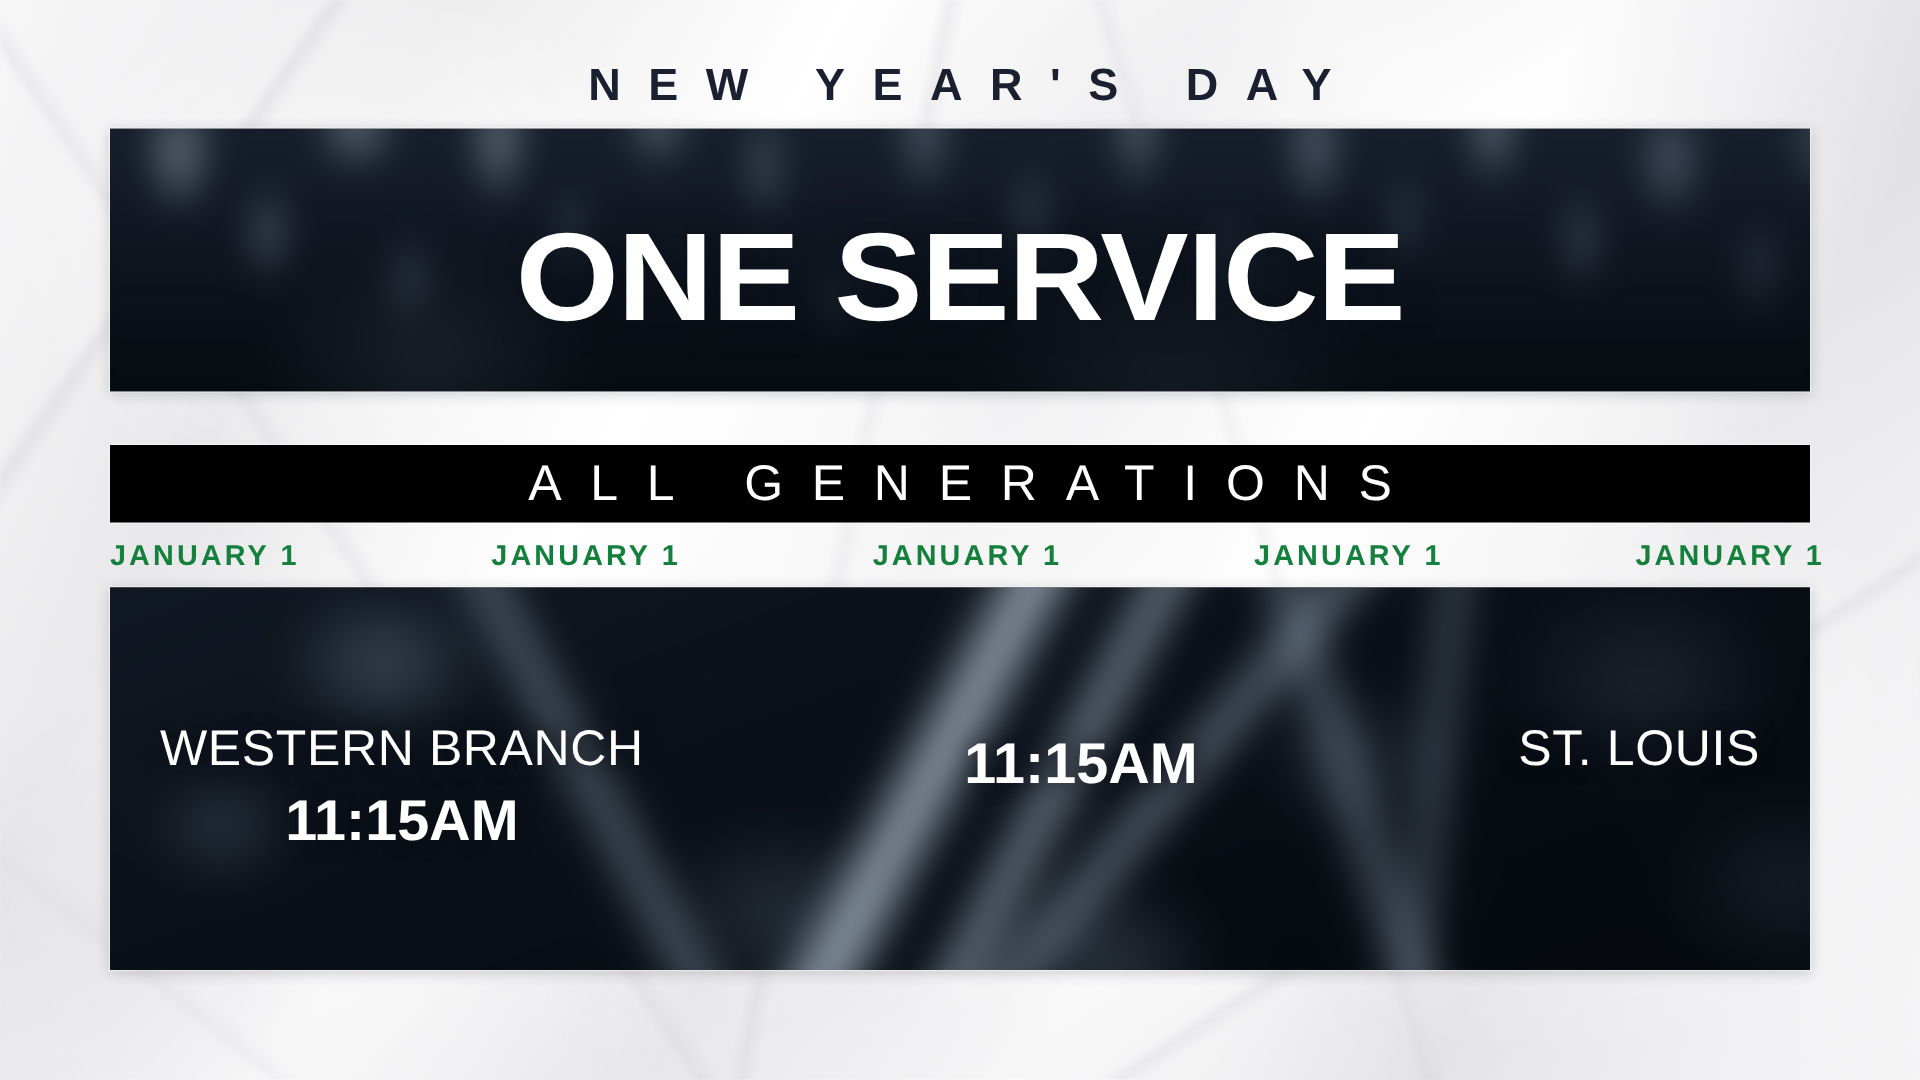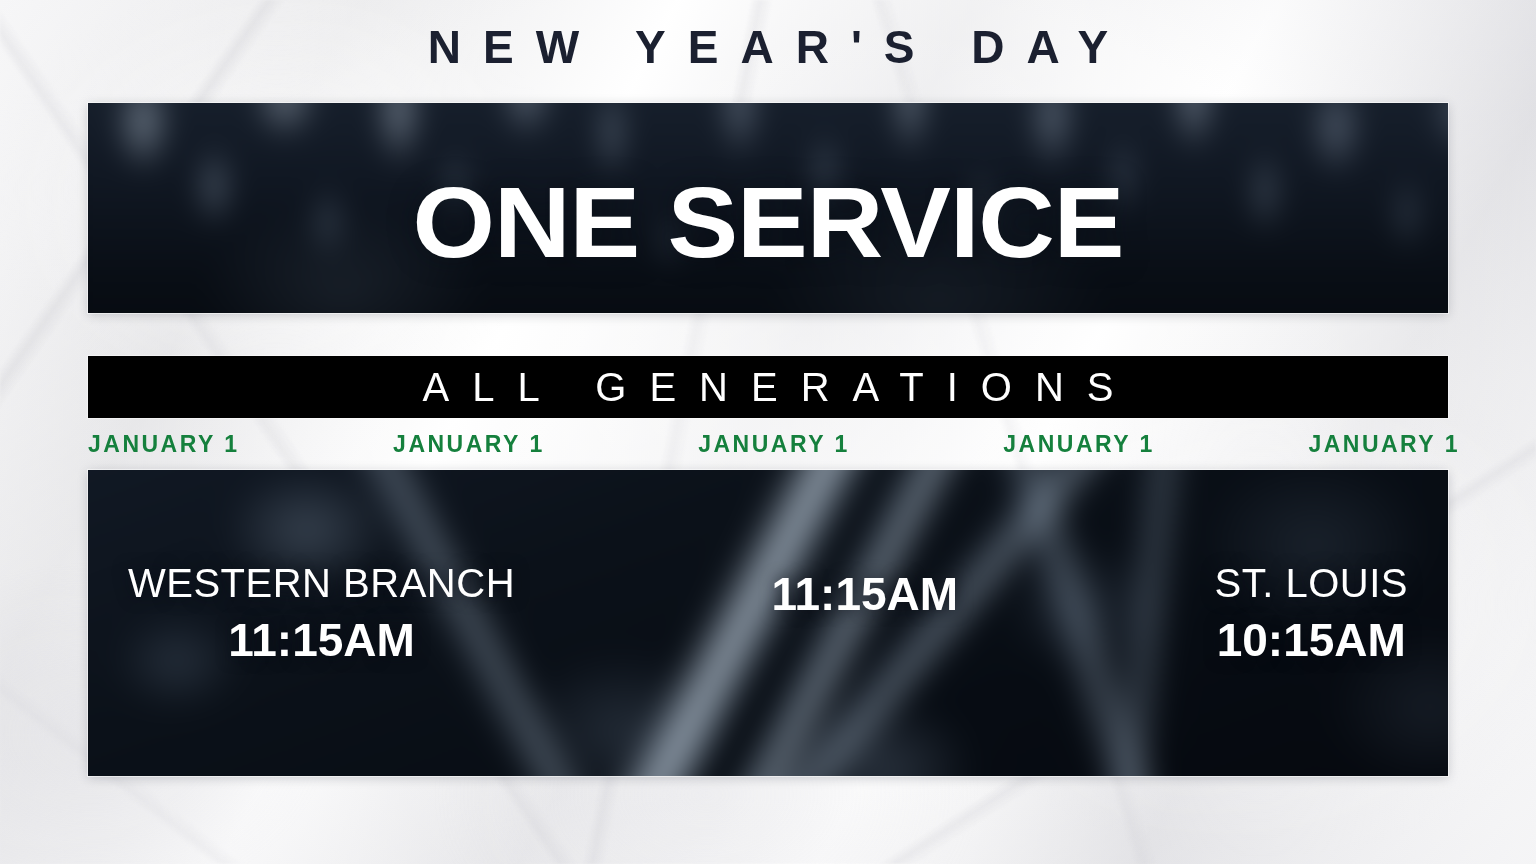--- a/index.html
+++ b/index.html
@@ -128,26 +128,26 @@
       radial-gradient(ellipse 140px 110px at 96% 72%, rgba(104,124,148,0.16), transparent 74%),
       linear-gradient(160deg, #121a26 0%, #0b1119 35%, #070c13 68%, #05080e 100%);
     filter: blur(15px);
   }
 
   
   .kicker {
     position: absolute;
     left: 0;
     right: 0;
-    top: 24px;
+    top: 50px;
     text-align: center;
     color: #1b2030;
     font-family: "Liberation Sans", sans-serif;
     font-weight: 700;
-    font-size: 46px;
+    font-size: 36px;
     letter-spacing: 22px;
     text-indent: 22px;
     line-height: 1;
   }
 
   
   .headline {
     position: absolute;
     left: 0;
     right: 0;
@@ -207,21 +207,21 @@
     font-size: 23px;
     letter-spacing: 2.5px;
     line-height: 1;
     white-space: nowrap;
   }
 
   
   .campus-row {
     position: absolute;
     left: 88px;
-    top: 560px;
+    top: 576px;
     width: 1360px;
     display: flex;
     align-items: flex-start;
     justify-content: space-between;
     padding: 0 40px;
     box-sizing: border-box;
     gap: 47px;
   }
   .campus {
     text-align: center;
@@ -283,17 +283,16 @@
   <div class="campus-row">
     <div class="campus">
       <div class="campus-name">WESTERN BRANCH</div>
       <div class="campus-time">11:15AM</div>
     </div>
     <div class="campus">
       <div class="campus-time">11:15AM</div>
     </div>
     <div class="campus">
       <div class="campus-name">ST. LOUIS</div>
-      <div class="campus-time">10:15AM</div>
     </div>
   </div>
 
 </div>
 
 </body></html>

